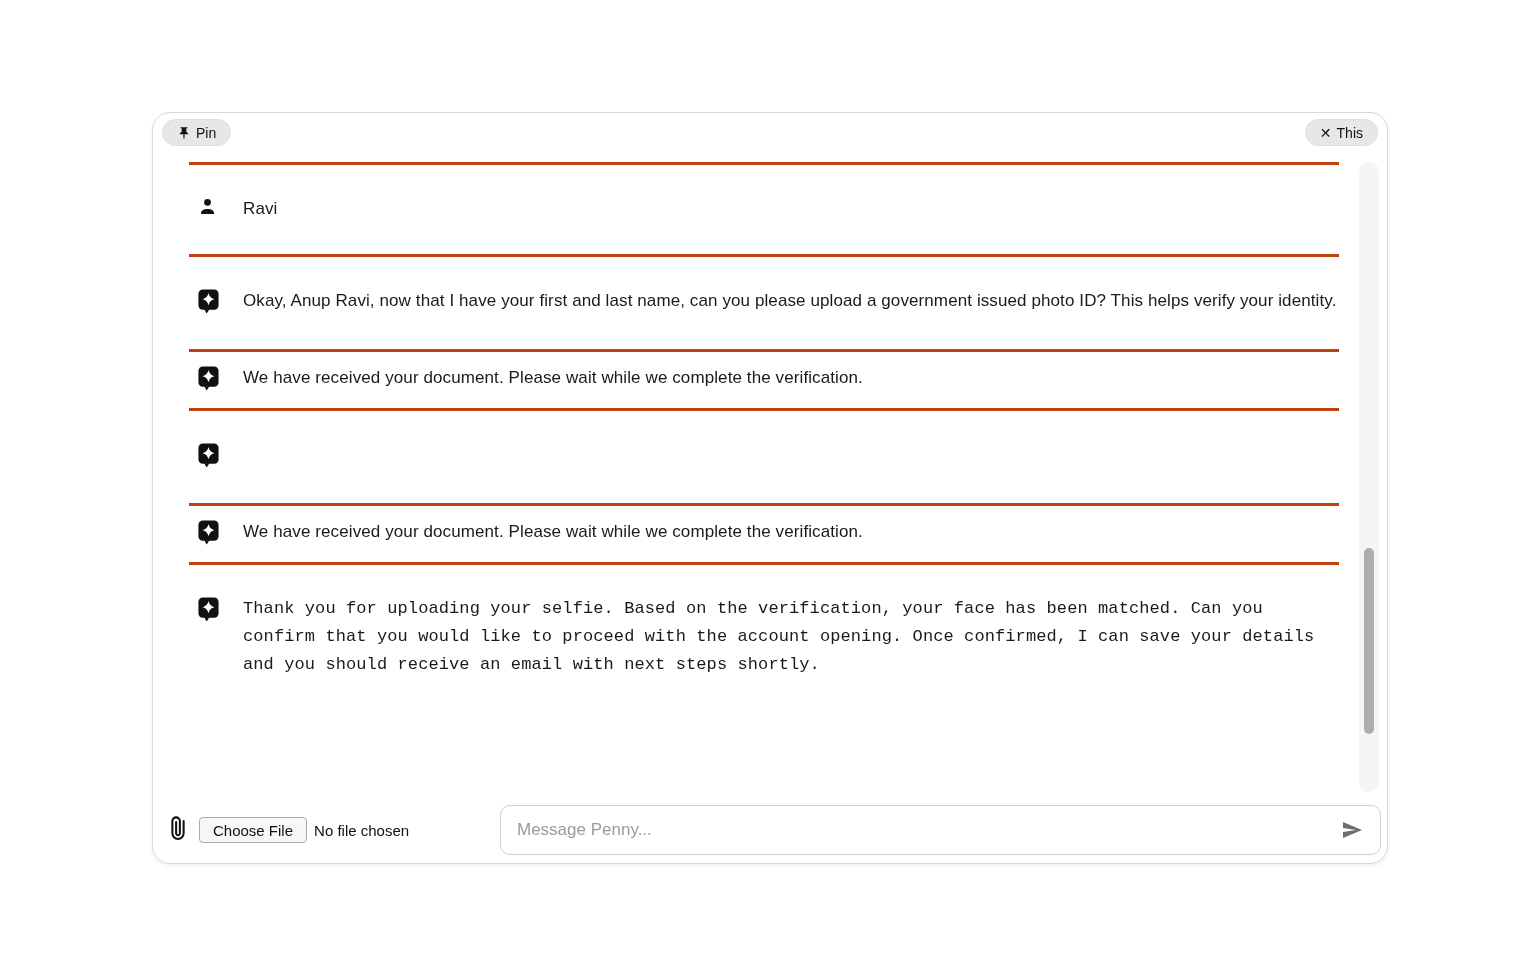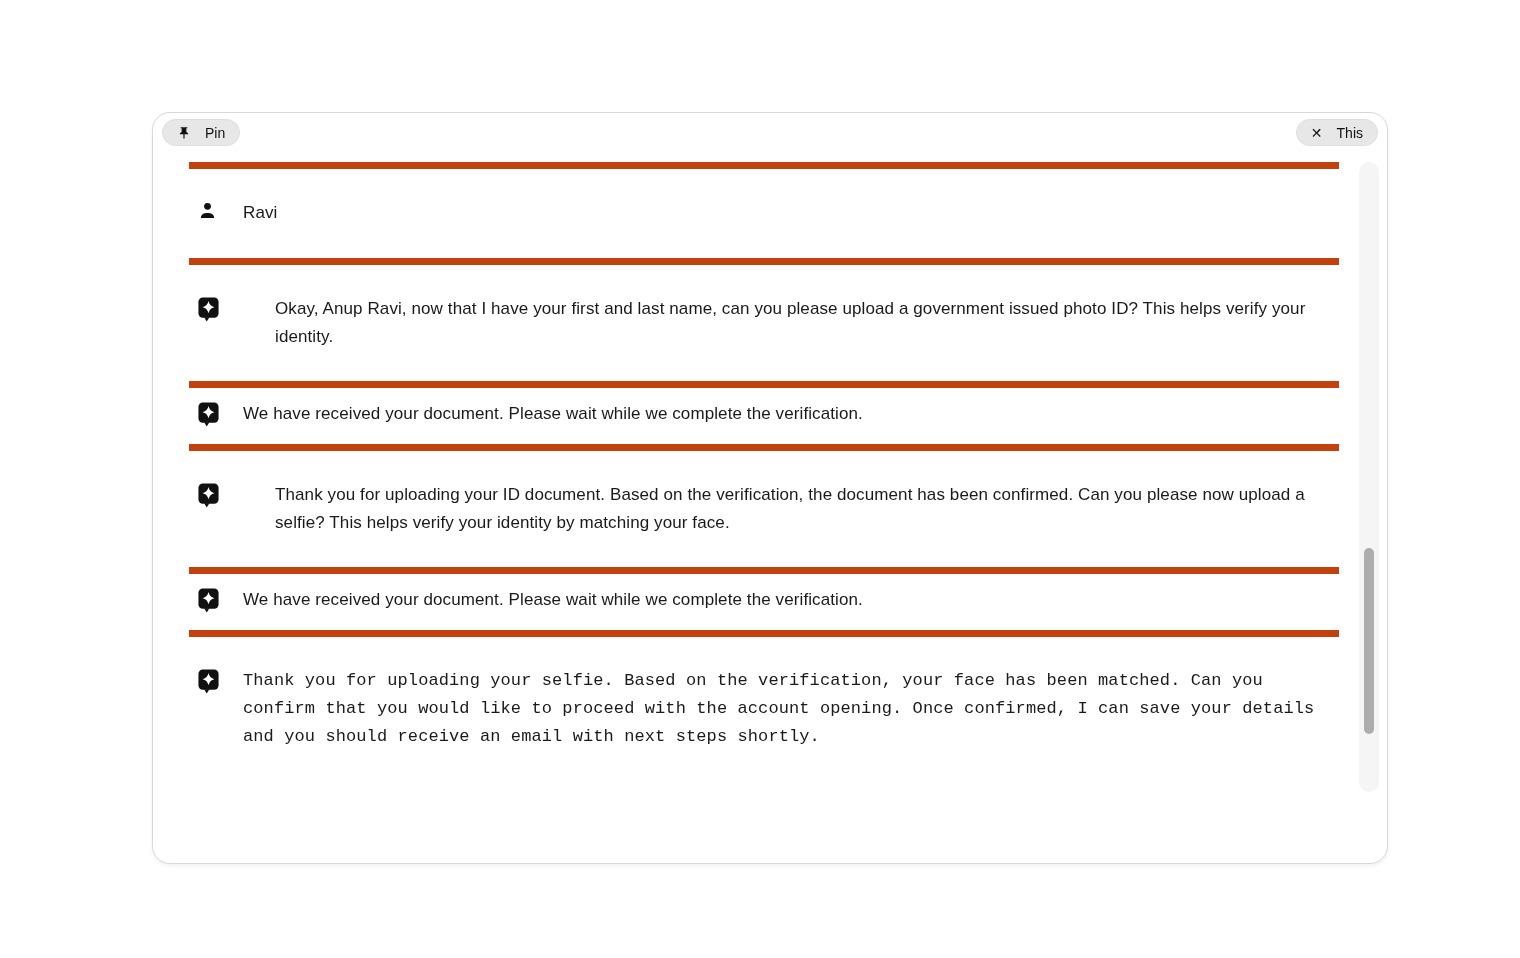--- a/index.html
+++ b/index.html
@@ -7,44 +7,44 @@
   body {
     width:1520px; height:958px; position:relative; overflow:hidden;
     font-family:"Liberation Sans", sans-serif; color:#1a1a1a;
   }
   .panel {
     position:absolute; left:152px; top:112px; width:1236px; height:752px;
     background:#fff; border:1px solid #d8d8d8; border-radius:18px;
     box-shadow:0 2px 4px rgba(0,0,0,0.06);
   }
   .pill {
-    position:absolute; top:6px; display:flex; align-items:center; gap:14px;
+    position:absolute; top:6px; display:flex; align-items:center; gap:5px;
     background:#e7e7e7; border:1px solid #dedede; border-radius:999px;
     padding:4px 14px; height:27px; font-size:14px; color:#111;
     cursor:pointer; z-index:5; white-space:nowrap;
   }
   .pill-pin { left:9px; }
   .pill-close { right:9px; }
   .pill svg { display:block; }
   .close-x { font-size:14px; line-height:1; color:#111; }
 
   .chat { margin:49px 48px 0 36px; height:632px; overflow:hidden; }
   .row {
     display:flex; align-items:flex-start;
-    border-top:7px solid #c2410c;
+    border-top:3px solid #c2410c;
   }
   .row .icon-col {
     flex:0 0 24px; margin:0 22px 0 8px; padding-top:1px;
   }
   .row .msg-text {
     flex:1; font-size:17px; line-height:28px; color:#1a1a1a;
     letter-spacing:.1px;
   }
   .row-user      { padding:30px 0 31px; }
-  .row-2l        { padding:30px 0;gap:32px; }
+  .row-2l        { padding:30px 0; }
   .row-1l        { padding:12px 0; }
   .row-3l        { padding:30px 0 20px;font-family:Liberation Mono, monospace; }
   .row-user .msg-text { font-size:17px; }
 
   .scroll-track {
     position:absolute; top:49px; right:8px; width:20px; height:630px;
     background:#f5f5f5; border-radius:10px;
   }
   .scroll-thumb {
     position:absolute; left:5px; top:386px; width:10px; height:186px;
@@ -133,21 +133,20 @@
     </div>
 
     <div class="row row-2l">
       <span class="icon-col">
         <svg width="23" height="27" viewBox="0 0 24 28">
           <rect x="1.5" y="1.5" width="21" height="21" rx="4.5" fill="#111"></rect>
           <path d="M7.5 22h5.5l-2.9 4.6z" fill="#111"></path>
           <path d="M12 5.2 Q13 10.4 18.2 11.6 Q13 12.8 12 18 Q11 12.8 5.8 11.6 Q11 10.4 12 5.2 Z" fill="#fff"></path>
         </svg>
       </span>
-      <span class="msg-text">Thank you for uploading your ID document. Based on the verification, the document has been confirmed. Can you please now upload a selfie? This helps verify your identity by matching your face.</span>
     </div>
 
     <div class="row row-1l">
       <span class="icon-col">
         <svg width="23" height="27" viewBox="0 0 24 28">
           <rect x="1.5" y="1.5" width="21" height="21" rx="4.5" fill="#111"></rect>
           <path d="M7.5 22h5.5l-2.9 4.6z" fill="#111"></path>
           <path d="M12 5.2 Q13 10.4 18.2 11.6 Q13 12.8 12 18 Q11 12.8 5.8 11.6 Q11 10.4 12 5.2 Z" fill="#fff"></path>
         </svg>
       </span>
@@ -164,14 +163,37 @@
       </span>
       <span class="msg-text">Thank you for uploading your selfie. Based on the verification, your face has been matched. Can you confirm that you would like to proceed with the account opening. Once confirmed, I can save your details and you should receive an email with next steps shortly.</span>
     </div>
 
   </div>
 
   <div class="scroll-track">
     <div class="scroll-thumb"></div>
   </div>
 
+  <div class="composer">
+    <span class="clip">
+      <svg width="30" height="44" viewBox="-4 -10 32 44">
+        <g transform="rotate(-45 12 12)">
+          <path d="M21.44 11.05l-9.19 9.19a6 6 0 0 1-8.49-8.49l9.19-9.19a4 4 0 0 1 5.66 5.66l-9.2 9.19a2 2 0 0 1-2.83-2.83l8.49-8.48" fill="none" stroke="#111" stroke-width="2.2" stroke-linecap="round" stroke-linejoin="round"></path>
+        </g>
+      </svg>
+    </span>
+    <span class="file-control">
+      <button class="choose-file">Choose File</button>
+      <span class="file-status">No file chosen</span>
+    </span>
+    <span class="input-wrap">
+      <input class="msg-input" type="text" placeholder="Message Penny..." style="">
+      <button class="send-btn">
+        <span>
+          <svg width="30" height="24" viewBox="0 0 24 24" fill="#6e6e6e">
+            <path d="M3 20l19-8L3 4v6l13 2-13 2z"></path>
+          </svg>
+        </span>
+      </button>
+    </span>
+  </div>
 
 </div>
 
 </body></html>

